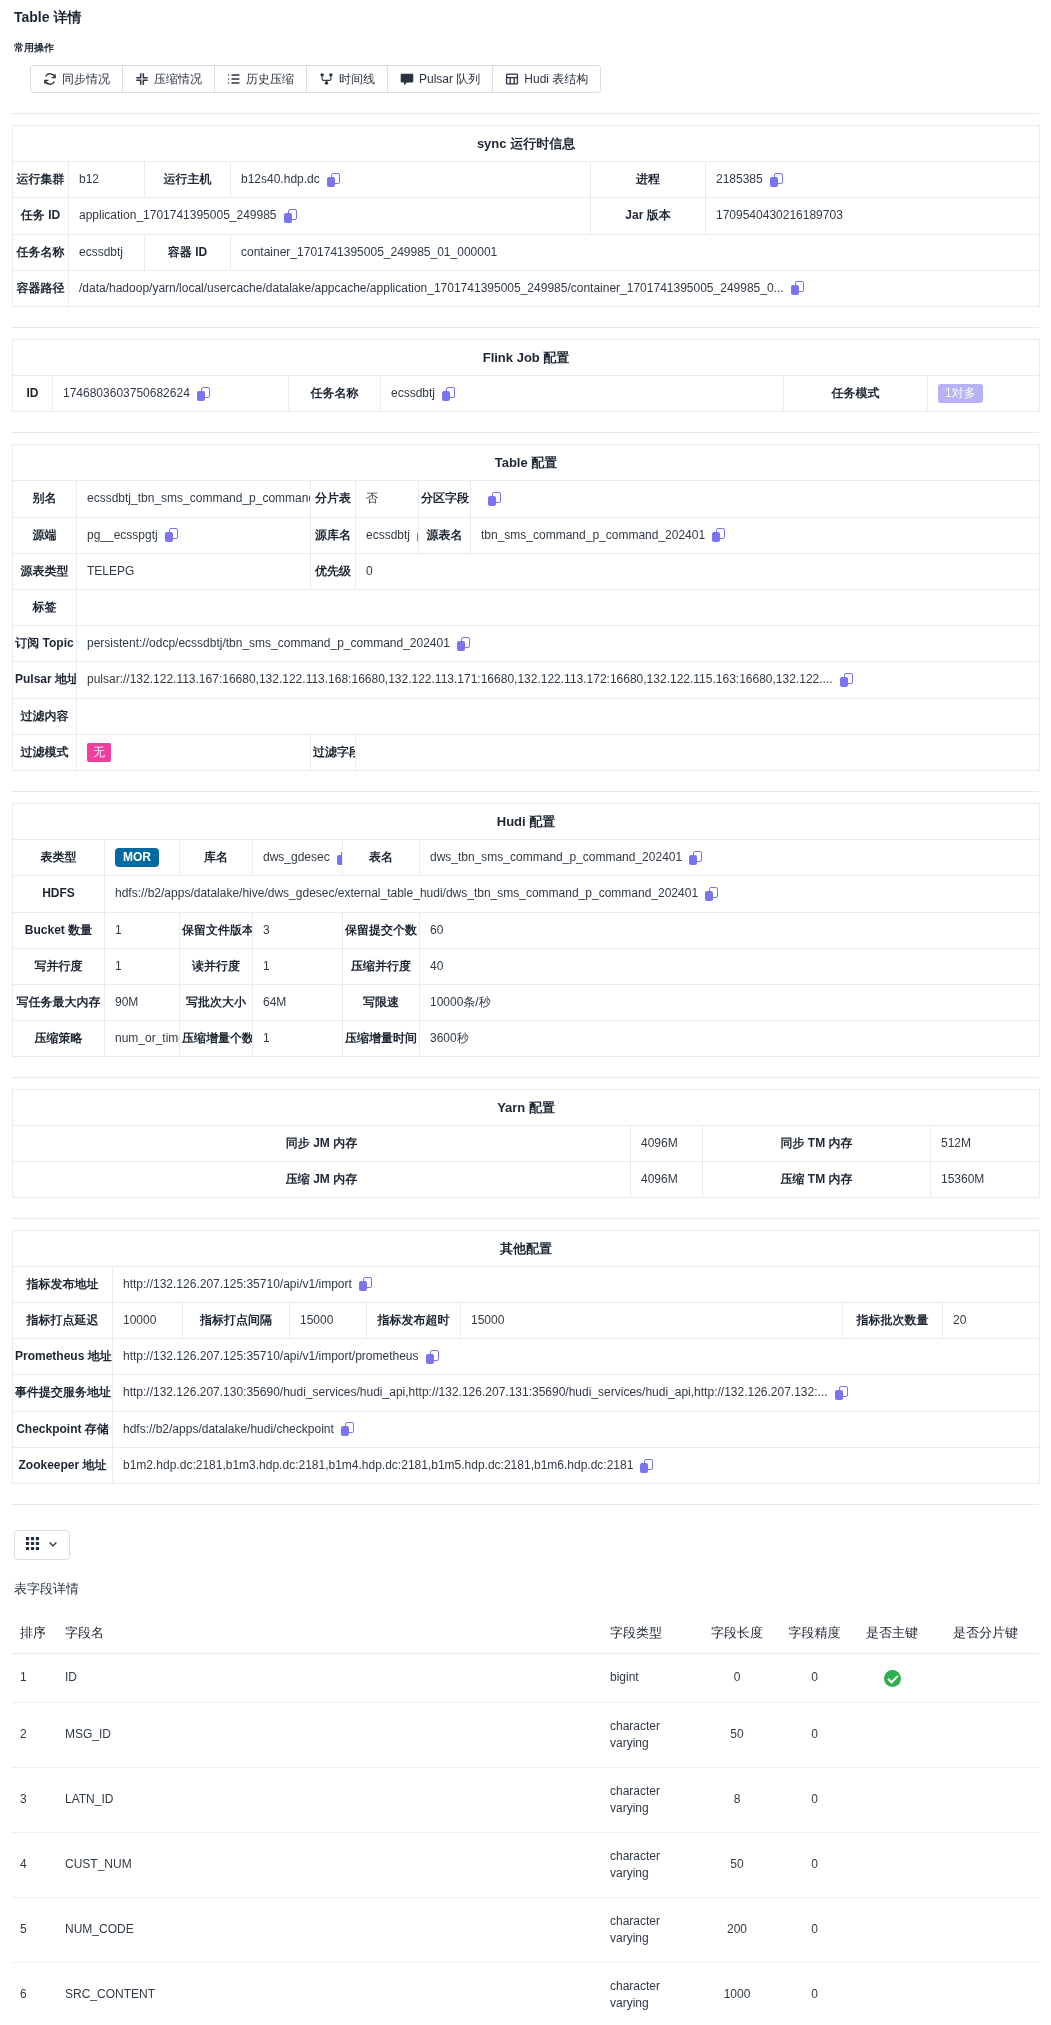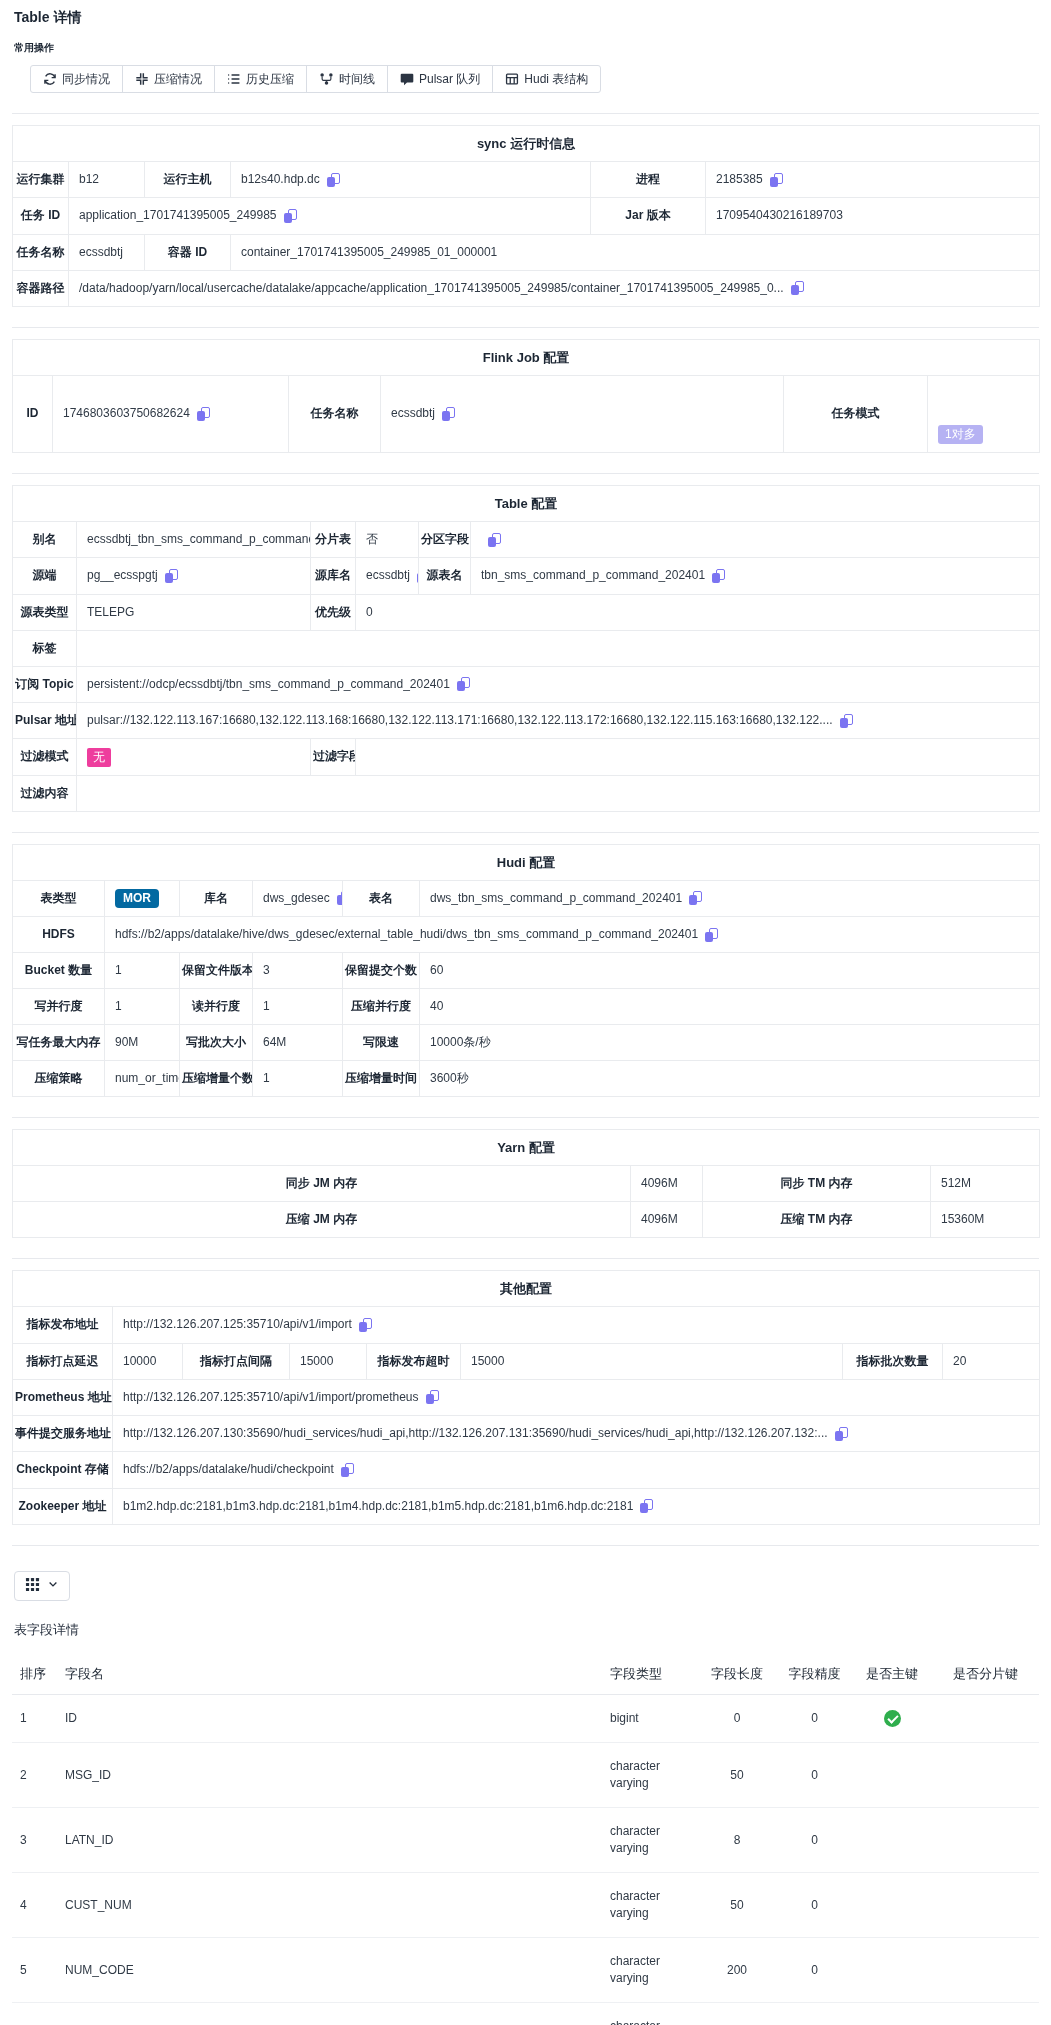--- a/index.html
+++ b/index.html
@@ -24,21 +24,21 @@
   table.box { border-collapse:collapse; table-layout:fixed; width:1027px; margin-left:12px; }
   .box td, .box th { border:1px solid #e9ebee; font-size:12px; padding:8px 10px; line-height:19px; vertical-align:middle; }
   .box .ttl { font-weight:700; text-align:center; font-size:13px; color:#1c2633; padding:8px; }
   .box .lbl { font-weight:700; text-align:center; color:#1c2633; padding:8px 2px; white-space:nowrap; overflow:hidden; }
   .box .val { color:#303a46; white-space:nowrap; overflow:hidden; }
   .val .vt { vertical-align:middle; }
   .copy { display:inline-block; width:13px; height:14px; position:relative; margin-left:7px; vertical-align:middle; cursor:pointer; }
   .copy::before { content:""; position:absolute; right:0; top:0; width:7px; height:9px; border:1.4px solid #7b74f1; border-radius:2px; }
   .copy::after { content:""; position:absolute; left:0; bottom:0; width:8px; height:10px; background:#7b74f1; border-radius:2px; }
   .badge { display:inline-block; font-size:12px; line-height:19px; padding:0 7px; border-radius:3px; color:#fff; vertical-align:middle; }
-  .badge-mode { background:#b6b2f3;margin-top:41px; }
+  .badge-mode { background:#b6b2f3; }
   .badge-none { background:#ee3d9d; border-radius:2px; padding:0 6px; }
   .badge-mor { background:#0369a1; font-weight:700; border-radius:4px; padding:0 8px; }
   .grid-btn {
     margin:14px 0 0 14px; display:inline-flex; align-items:center; gap:7px; height:30px;
     padding:0 10px; background:#fff; border:1px solid #d9dde4; border-radius:4px; cursor:pointer;
   }
   .fields-heading { font-size:13px; color:#2b3442; margin:20px 0 0 14px; }
   table.fields { width:1027px; margin:14px 0 0 12px; border-collapse:collapse; table-layout:fixed; }
   .fields th { font-size:13px; font-weight:400; color:#222b37; text-align:left; padding:12px 8px; border-bottom:1px solid #e7e9ed; line-height:17px; }
   .fields td { font-size:12px; color:#303a46; text-align:left; padding:15px 8px; border-bottom:1px solid #eef0f3; line-height:17px; vertical-align:middle; }
@@ -232,28 +232,28 @@
     </tr>
     <tr>
       <td class="lbl">订阅 Topic</td>
       <td class="val" colspan="5"><span class="vt">persistent://odcp/ecssdbtj/tbn_sms_command_p_command_202401</span><span class="copy"></span></td>
     </tr>
     <tr>
       <td class="lbl">Pulsar 地址</td>
       <td class="val" colspan="5"><span class="vt">pulsar://132.122.113.167:16680,132.122.113.168:16680,132.122.113.171:16680,132.122.113.172:16680,132.122.115.163:16680,132.122....</span><span class="copy"></span></td>
     </tr>
     <tr>
+      <td class="lbl">过滤内容</td>
+      <td class="val" colspan="5"></td>
+    </tr>
+    <tr>
       <td class="lbl">过滤模式</td>
       <td class="val"><span class="badge badge-none">无</span></td>
       <td class="lbl">过滤字段</td>
       <td class="val" colspan="3"></td>
-    </tr>
-    <tr>
-      <td class="lbl">过滤内容</td>
-      <td class="val" colspan="5"></td>
     </tr>
   </tbody>
     </table>
 
   <hr class="divider">
 
   
   <table class="box">
     <colgroup>
         <col style="width:92px">

